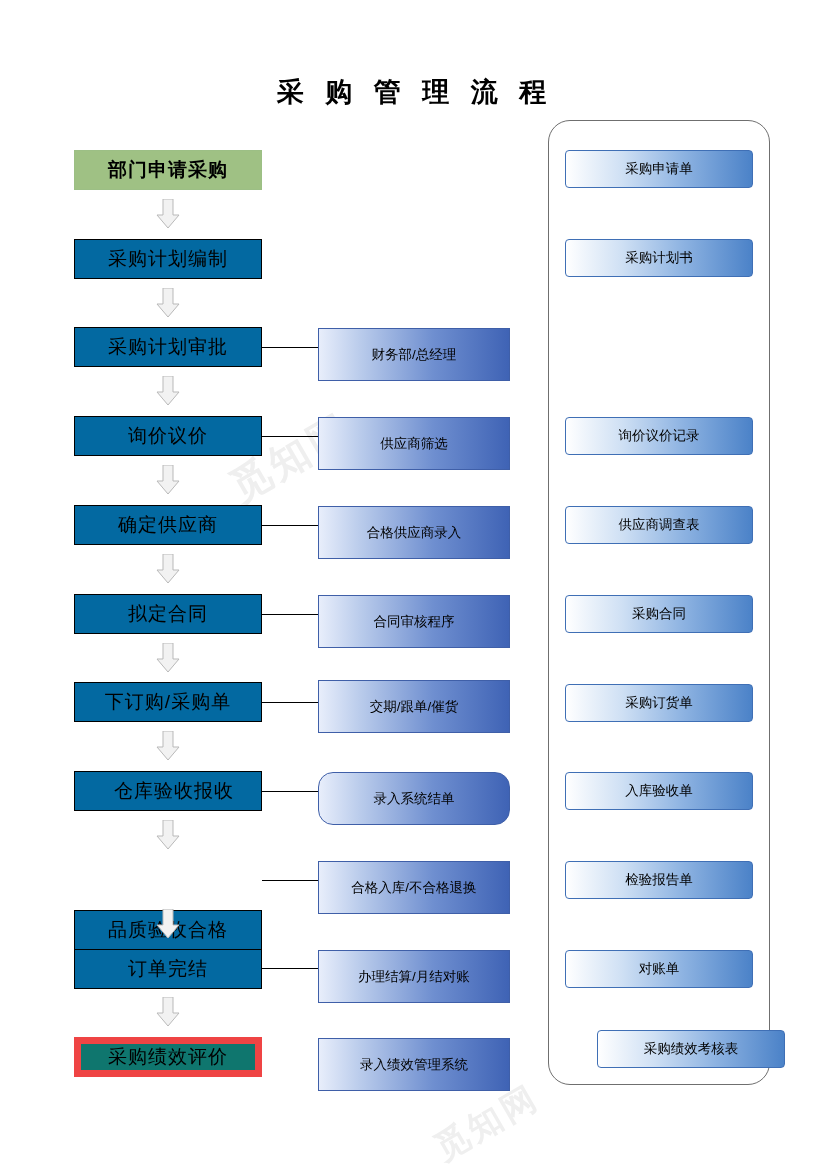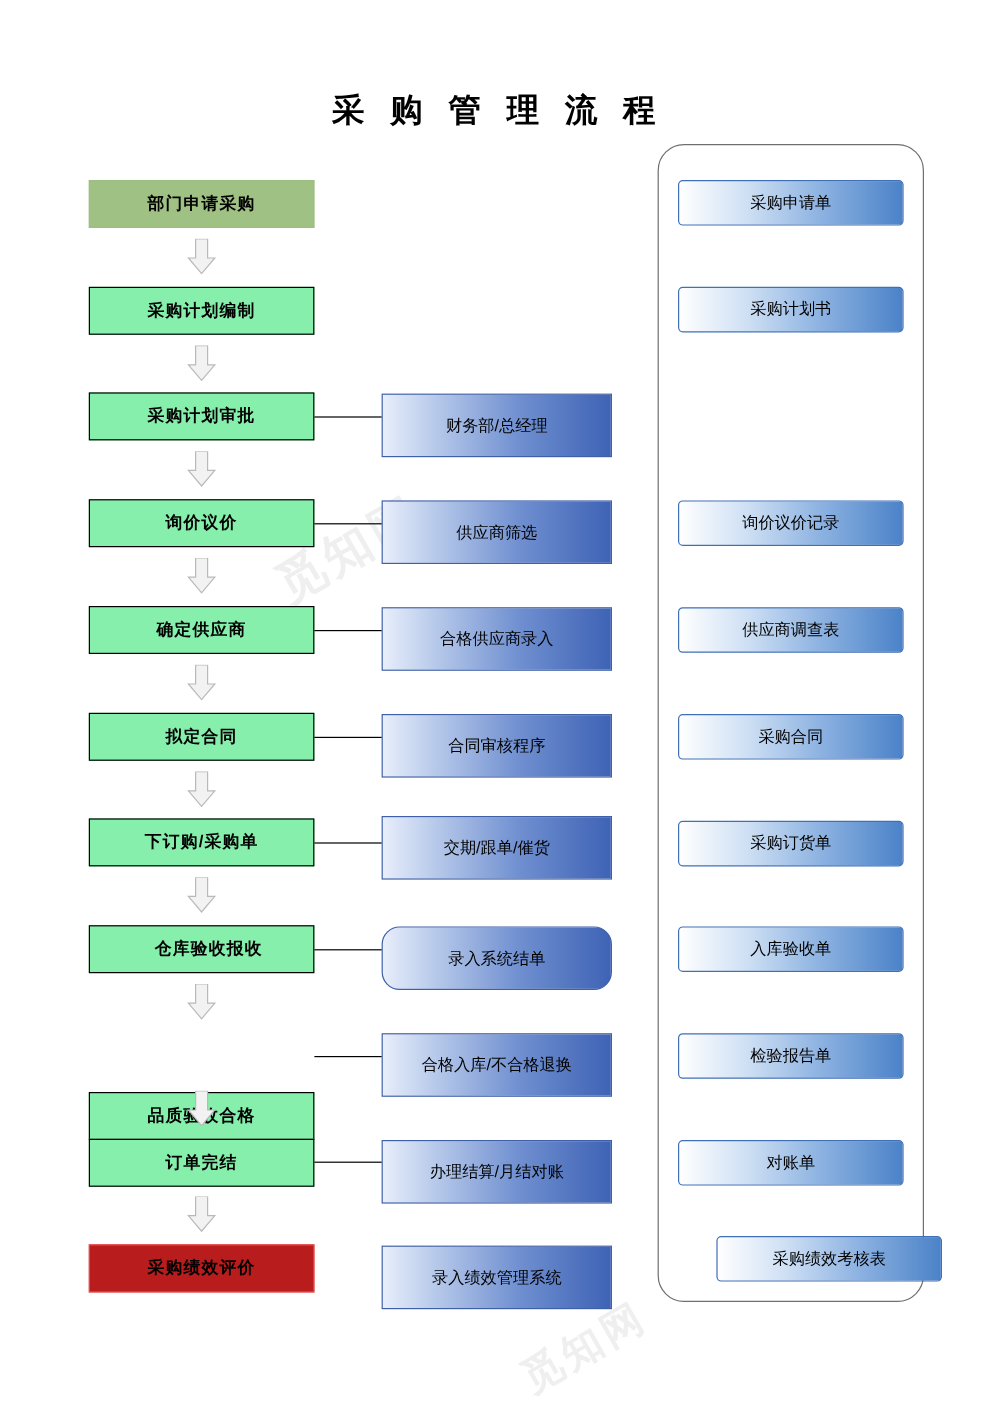--- a/index.html
+++ b/index.html
@@ -42,44 +42,44 @@
   .wm1 { left: 225px; top: 430px; }
   .wm2 { left: 430px; top: 1100px; font-size: 34px; }
 
   
   .node {
     position: absolute;
     box-sizing: border-box;
     display: flex;
     align-items: center;
     justify-content: center;
-    font-size: 14px;
+    font-size: 19px;
     color: #000;
     text-align: center;
   }
 
   
   .step {
     left: 74px;
     width: 188px;
     height: 40px;
     border: 1px solid #000000;
-    background: #86efac;
-    font-weight: bold;
+    background: #0369a1;
+    font-weight: normal;
     letter-spacing: 1px;
   }
   .step-start {
     border: 1px solid #9cbf85;
     background: #9fc184;
     font-weight: bold;
   }
   .step-end {
-    border: 1px solid #ef4444;
-    background: #b91c1c;
-    font-weight: bold;
+    border: 7px solid #ef4444;
+    background: #0f766e;
+    font-weight: normal;
   }
 
   
   .mid {
     left: 318px;
     width: 192px;
     height: 53px;
     border: 1px solid #3f5fa8;
     background: linear-gradient(to right, #e8eefb 0%, #b9cbeb 22%, #6f8fd0 60%, #3f63b5 100%);
     font-size: 13.5px;

